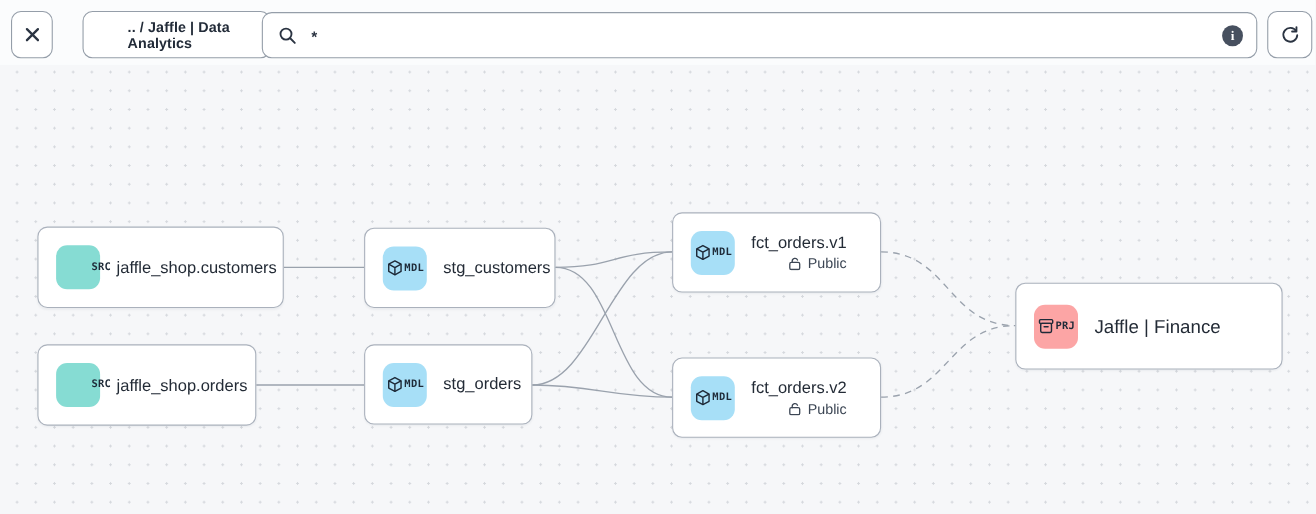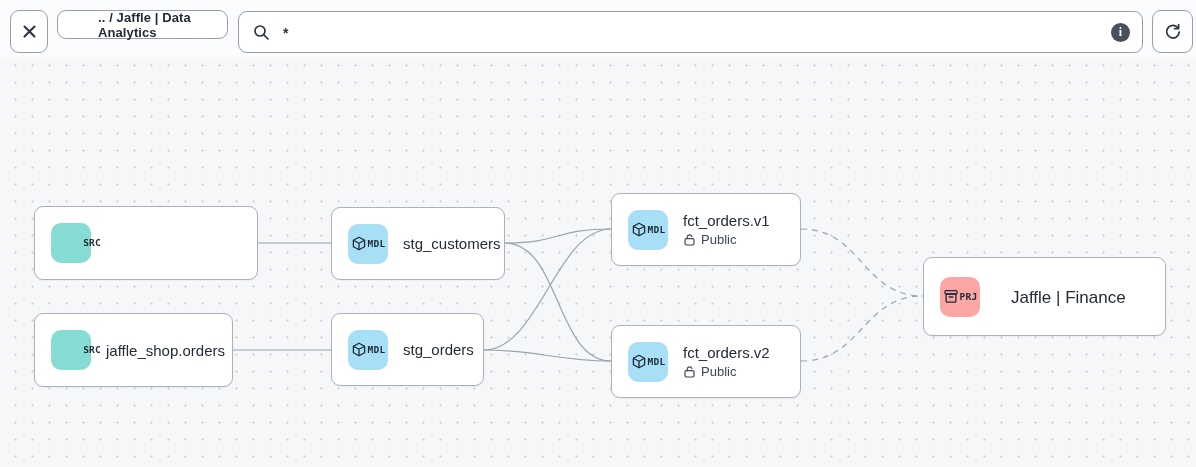--- a/index.html
+++ b/index.html
@@ -8,21 +8,21 @@
     background-color:#f6f7f9;
     background-image:radial-gradient(circle,#d5d8dd 1.1px,transparent 1.1px);
     background-size:17px 17px;background-position:7px 6px;
     font-family:"Liberation Sans",sans-serif;color:#222b38;
   }
   
   .topbar{position:absolute;left:0;top:0;width:1196px;height:59px;background:#fbfcfd;}
   .tb-box{position:absolute;background:#fff;border:1.2px solid #959ea9;border-radius:9px;
     display:flex;align-items:center;justify-content:center;box-sizing:border-box;}
   .tb-close{left:10px;top:10px;width:38px;height:43px;cursor:pointer;}
-  .tb-crumb{left:57px;top:10px;width:171px;height:29px;font-size:13px;font-weight:bold;
+  .tb-crumb{left:75px;top:10px;width:171px;height:43px;font-size:13px;font-weight:bold;
     letter-spacing:.1px;cursor:pointer;padding-left:40px;}
   .tb-search{left:238px;top:11px;width:905px;height:42px;justify-content:flex-start;
     padding:0 12px 0 14px;gap:11px;}
   .tb-search input{flex:1;border:none;outline:none;font-size:14px;font-weight:bold;
     color:#2b3442;font-family:"Liberation Sans",sans-serif;background:transparent;padding-top:2px;}
   .info-dot{width:19px;height:19px;border-radius:50%;background:#47505f;color:#fff;
     display:flex;align-items:center;justify-content:center;font-size:12px;font-weight:bold;
     font-family:"Liberation Serif",serif;cursor:pointer;flex:0 0 auto;}
   .tb-refresh{left:1152px;top:10px;width:41px;height:43px;cursor:pointer;}
   .tbicon{display:block;}
@@ -34,24 +34,24 @@
     box-sizing:border-box;display:flex;align-items:center;gap:15px;padding:0 16px;
     box-shadow:0 1px 2px rgba(20,30,50,.05);cursor:pointer;}
   .badge{width:40px;height:40px;border-radius:10px;flex:0 0 auto;display:flex;
     align-items:center;justify-content:center;gap:1px;}
   .badge-src{background:#86dcd3;gap:42px;}
   .badge-mdl{background:#a7dff7;}
   .badge-prj{background:#fca5a5;}
   .badge-label{font-family:"DejaVu Sans Mono",monospace;font-size:9.5px;font-weight:bold;
     color:#1e2a38;letter-spacing:.2px;line-height:1;}
   .node-label{font-size:15px;color:#232b36;white-space:nowrap;text-align:center;}
-  .access-row{display:flex;align-items:center;gap:5px;margin-top:3px;}
+  .access-row{display:flex;align-items:center;gap:5px;margin-top:3px;justify-content:flex-end;}
   .access-label{font-size:13px;color:#3c4654;}
   .prj-sub{font-size:13px;font-weight:bold;color:#1f2733;white-space:nowrap;}
-  .prj-main{font-size:17px;color:#232b36;margin-top:3px;white-space:nowrap;margin-left:16px;}
+  .prj-main{font-size:17px;color:#232b36;margin-top:3px;white-space:nowrap;}
   .glyph{display:block;}
 </style>
 </head>
 <body>
 
 <div style="position:absolute;left:0;top:0;width:1196px;height:467px;">
 
   <svg class="edges" width="1196" height="467">
     <path class="edge" d="M258,243 L331,243"></path>
     <path class="edge" d="M233,350 L331,350"></path>
@@ -65,20 +65,21 @@
 
   <div class="node" style="left:34px;top:206px;width:224px;height:74px;">
     <div class="badge badge-src">
       <svg class="glyph" width="16" height="15" viewBox="0 0 16 15">
         <ellipse cx="8" cy="3.2" rx="5.2" ry="2.2" fill="none" stroke="#1e2a38" stroke-width="1.3"></ellipse>
         <path d="M2.8,3.2 V11.4 A5.2,2.2 0 0 0 13.2,11.4 V3.2" fill="none" stroke="#1e2a38" stroke-width="1.3"></path>
         <path d="M2.8,7.3 A5.2,2.2 0 0 0 13.2,7.3" fill="none" stroke="#1e2a38" stroke-width="1.3"></path>
       </svg>
       <span class="badge-label">SRC</span>
     </div>
+    <div class="node-label">jaffle_shop.customers</div>
   </div>
 
   <div class="node" style="left:34px;top:313px;width:199px;height:74px;">
     <div class="badge badge-src">
       <svg class="glyph" width="16" height="15" viewBox="0 0 16 15">
         <ellipse cx="8" cy="3.2" rx="5.2" ry="2.2" fill="none" stroke="#1e2a38" stroke-width="1.3"></ellipse>
         <path d="M2.8,3.2 V11.4 A5.2,2.2 0 0 0 13.2,11.4 V3.2" fill="none" stroke="#1e2a38" stroke-width="1.3"></path>
         <path d="M2.8,7.3 A5.2,2.2 0 0 0 13.2,7.3" fill="none" stroke="#1e2a38" stroke-width="1.3"></path>
       </svg>
       <span class="badge-label">SRC</span>

